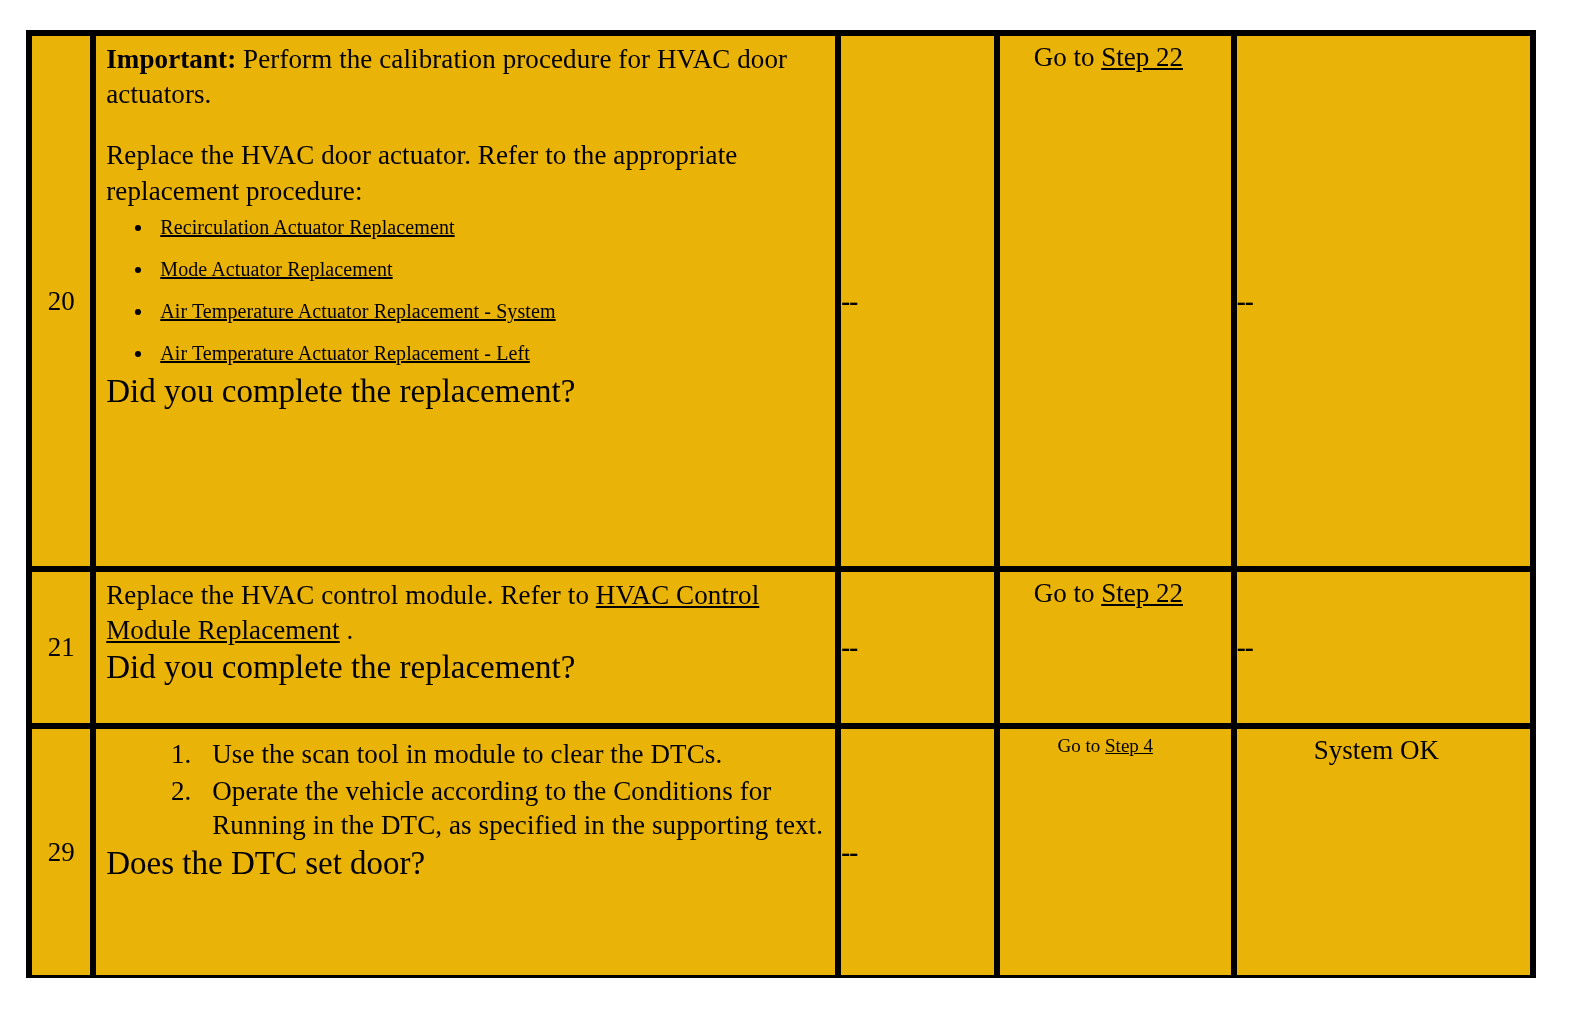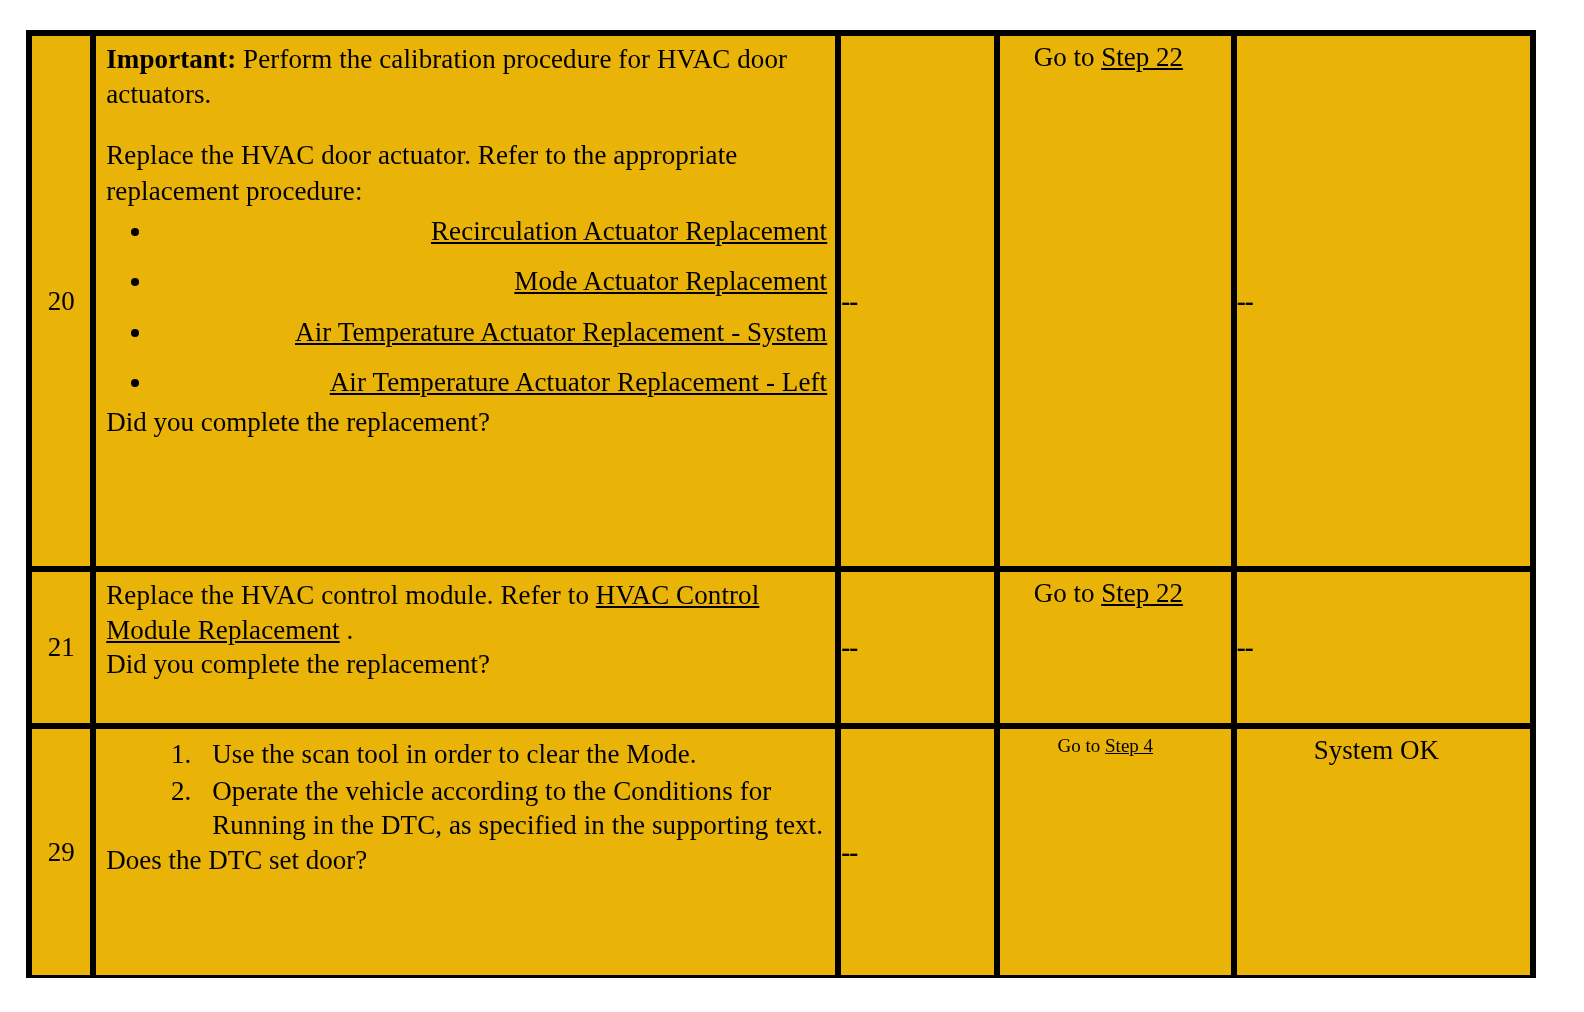--- a/index.html
+++ b/index.html
@@ -78,23 +78,22 @@
 
   
   ul.proc-list {
     margin: 6px 0 0 0;
     padding: 0 0 0 48px;
     list-style: disc;
   }
   ul.proc-list li {
     margin: 0 0 18px 0;
     padding-left: 6px;
-    font-size: 27px;
+    font-size: 20px;
     line-height: 1.2;
-    text-align: right;
   }
   ul.proc-list li:last-child { margin-bottom: 8px; }
 
   
   ol.num-list {
     margin: 2px 0 0 0;
     padding: 0 0 0 92px;
     list-style: decimal;
   }
   ol.num-list li {
@@ -126,21 +125,21 @@
     text-align: center;
     padding-right: 10px;
     white-space: nowrap;
   }
   .branch-text-right {
     font-size: 19px;
     text-align: center;
     padding-right: 16px;
     white-space: nowrap;
   }
-  .q-line { font-size: 27px; }
+  .q-line { font-size: 33px; }
 </style>
 </head>
 <body>
 
 <div class="page">
 
   <table class="diag-table">
     <colgroup>
       <col class="col-step">
       <col class="col-action">
@@ -221,21 +220,21 @@
 
       <tr style="height:252px;">
         <td class="step-num mid-center">
           <span>29</span>
         </td>
 
         <td>
           <div class="cell-flex">
             <div class="txt">
               <ol class="num-list">
-                <li>Use the scan tool in order to clear the Mode.</li>
+                <li>Use the scan tool in module to clear the DTCs.</li>
                 <li>Operate the vehicle according to the Conditions for Running in the DTC, as specified in the supporting text.</li>
               </ol>
             </div>
             <div class="q-line">Does the DTC set door?</div>
           </div>
         </td>
 
         <td class="mid-center">
           <span class="dashes">--</span>
         </td>

